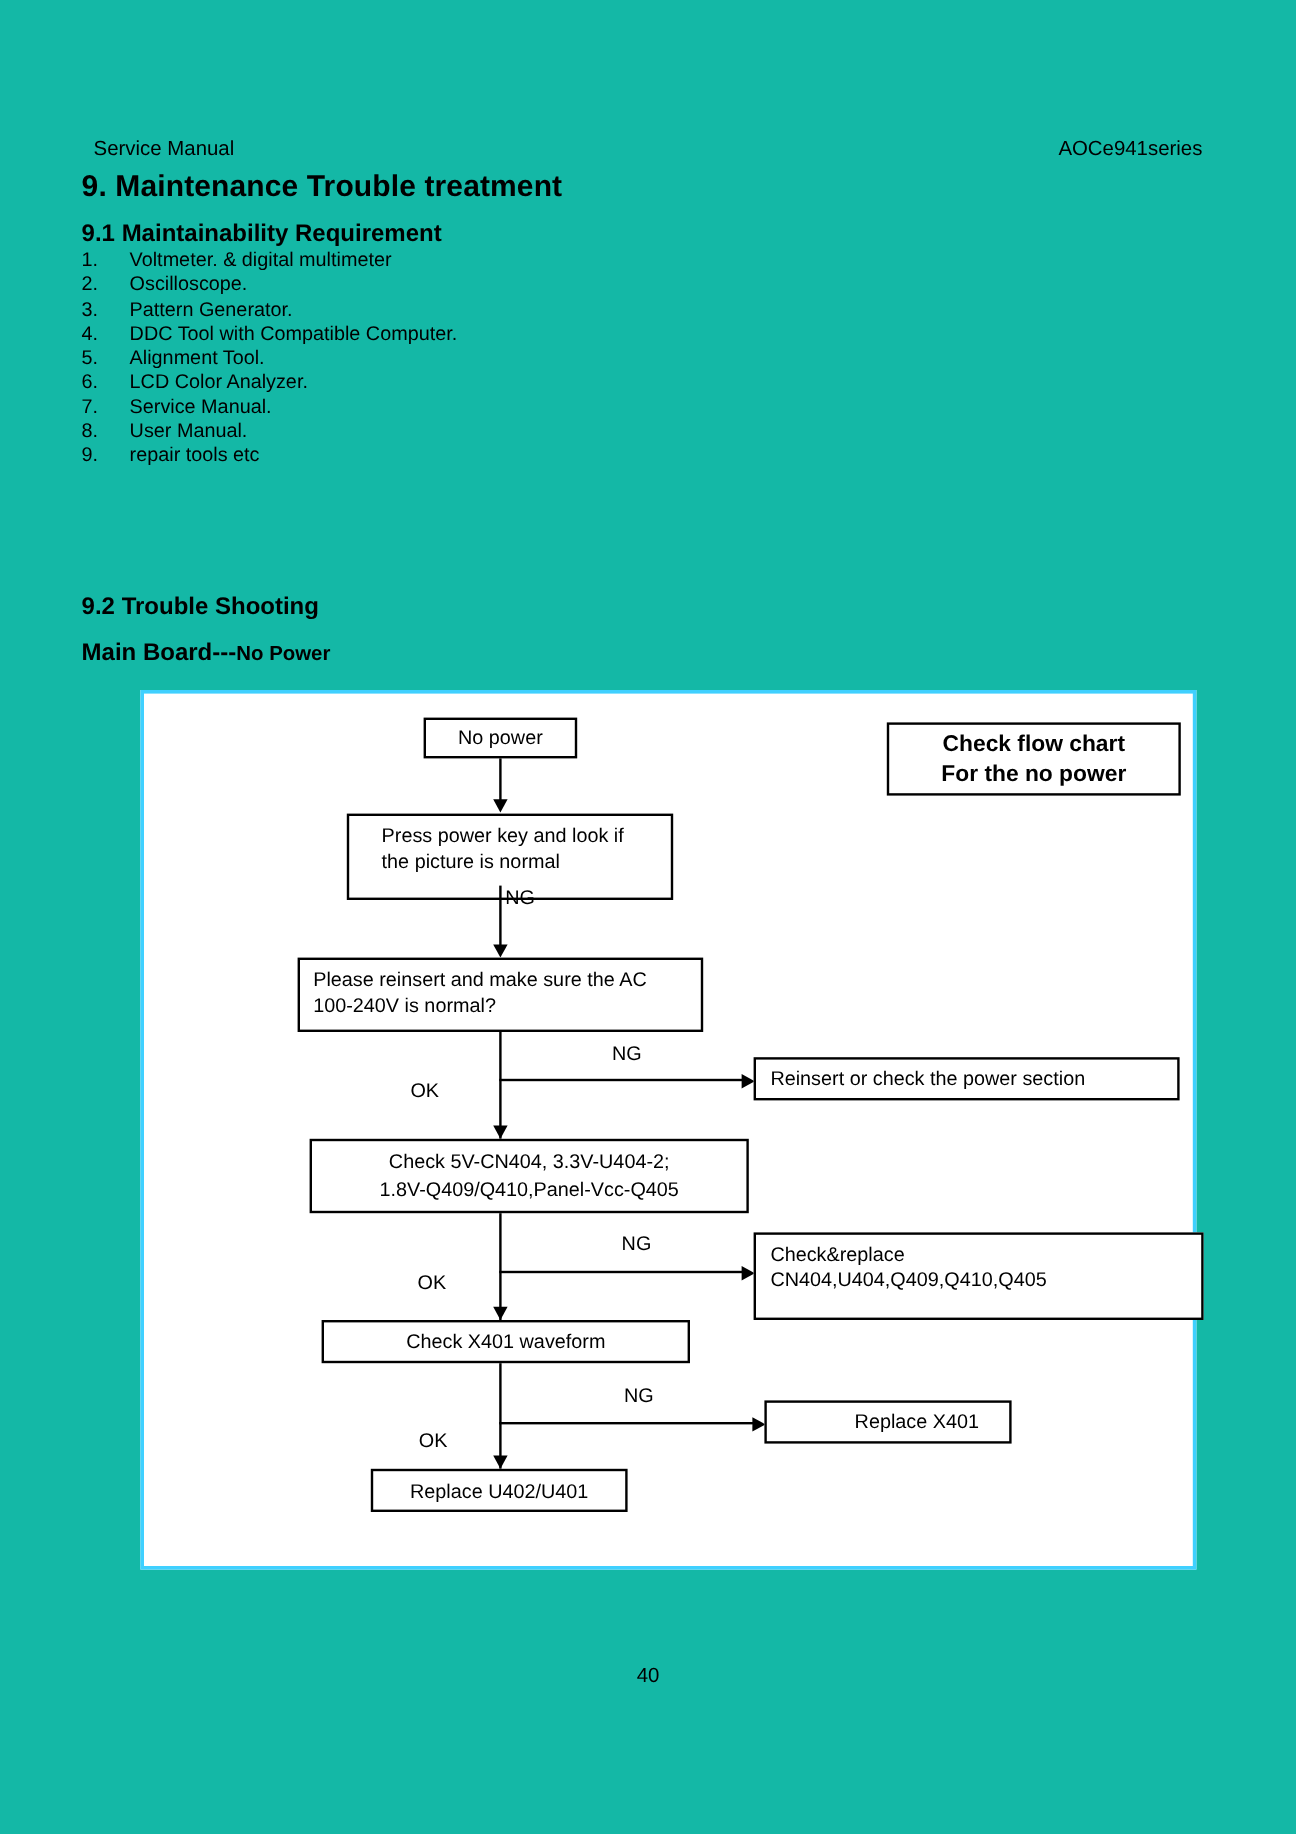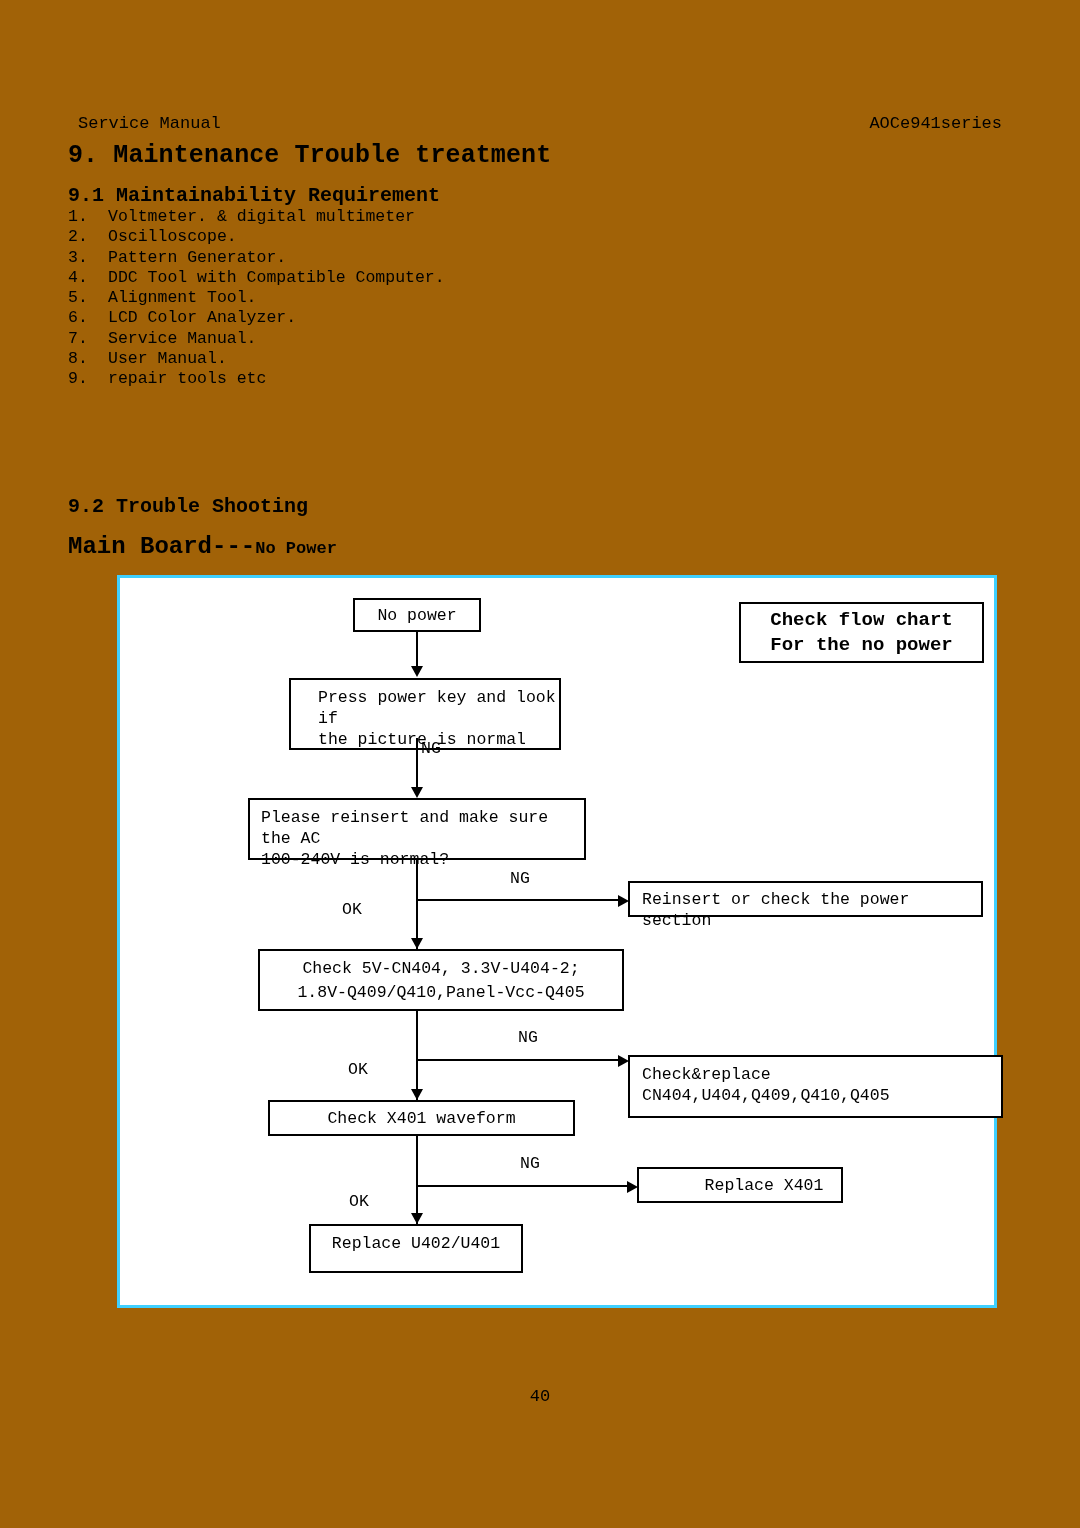--- a/index.html
+++ b/index.html
@@ -9,23 +9,22 @@
     background: #ffffff;
   }
   body {
     font-family: "Liberation Sans", sans-serif;
     color: #000000;
   }
   #page {
     position: relative;
     width: 1080px;
     height: 1528px;
-    background: #a16207;
+    background: #14b8a6;
     overflow: hidden;
-    font-family: Liberation Mono, monospace;
   }
 
   
   .hdr {
     position: absolute;
     top: 113px;
     font-size: 17px;
     line-height: 21px;
     white-space: nowrap;
   }
@@ -58,21 +57,21 @@
     font-weight: bold;
     white-space: nowrap;
   }
   #subsec-title {
     position: absolute;
     left: 68px;
     top: 533px;
     font-weight: bold;
     white-space: nowrap;
   }
-  #subsec-title .big   { font-size: 24px; }
+  #subsec-title .big   { font-size: 20px; }
   #subsec-title .small { font-size: 17px; }
 
   
   #tool-list {
     position: absolute;
     left: 68px;
     top: 207px;
     width: 520px;
   }
   .tool-row {
@@ -270,41 +269,41 @@
       <span class="txt" style="margin-top:3px;">1.8V-Q409/Q410,Panel-Vcc-Q405</span>
     </div>
 
     <div class="vline" style="left:296px; top:433px; height:89px;"></div>
     <div class="hline" style="left:296px; top:481px; width:204px;"></div>
     <div class="arrow-right" style="left:498px; top:477px;"></div>
     <div class="edge-label" style="left:398px; top:450px;">NG</div>
     <div class="edge-label" style="left:228px; top:482px;">OK</div>
     <div class="arrow-down" style="left:291px; top:511px;"></div>
 
-    <div class="node left" style="left:508px; top:449px; width:375px; height:63px; padding:7px 0 0 12px;margin-top:28px;">
+    <div class="node left" style="left:508px; top:449px; width:375px; height:73px; padding:7px 0 0 12px;">
       <span class="txt">Check&amp;replace</span>
       <span class="txt">CN404,U404,Q409,Q410,Q405</span>
     </div>
 
     <div class="node center" style="left:148px; top:522px; width:307px; height:36px; padding-top:6px;">
       <span class="txt">Check X401 waveform</span>
     </div>
 
     <div class="vline" style="left:296px; top:558px; height:88px;"></div>
     <div class="hline" style="left:296px; top:607px; width:213px;"></div>
     <div class="arrow-right" style="left:507px; top:603px;"></div>
     <div class="edge-label" style="left:400px; top:576px;">NG</div>
     <div class="edge-label" style="left:229px; top:614px;">OK</div>
     <div class="arrow-down" style="left:291px; top:635px;"></div>
 
     <div class="node center" style="left:517px; top:589px; width:206px; height:36px; padding-top:6px;padding-left:48px;">
       <span class="txt">Replace X401</span>
     </div>
 
-    <div class="node center" style="left:189px; top:646px; width:214px; height:49px; padding-top:7px;">
+    <div class="node center" style="left:189px; top:646px; width:214px; height:36px; padding-top:7px;">
       <span class="txt">Replace U402/U401</span>
     </div>
 
   </div>
 
   <div id="page-number">40</div>
 
 </div>
 
 </body></html>

